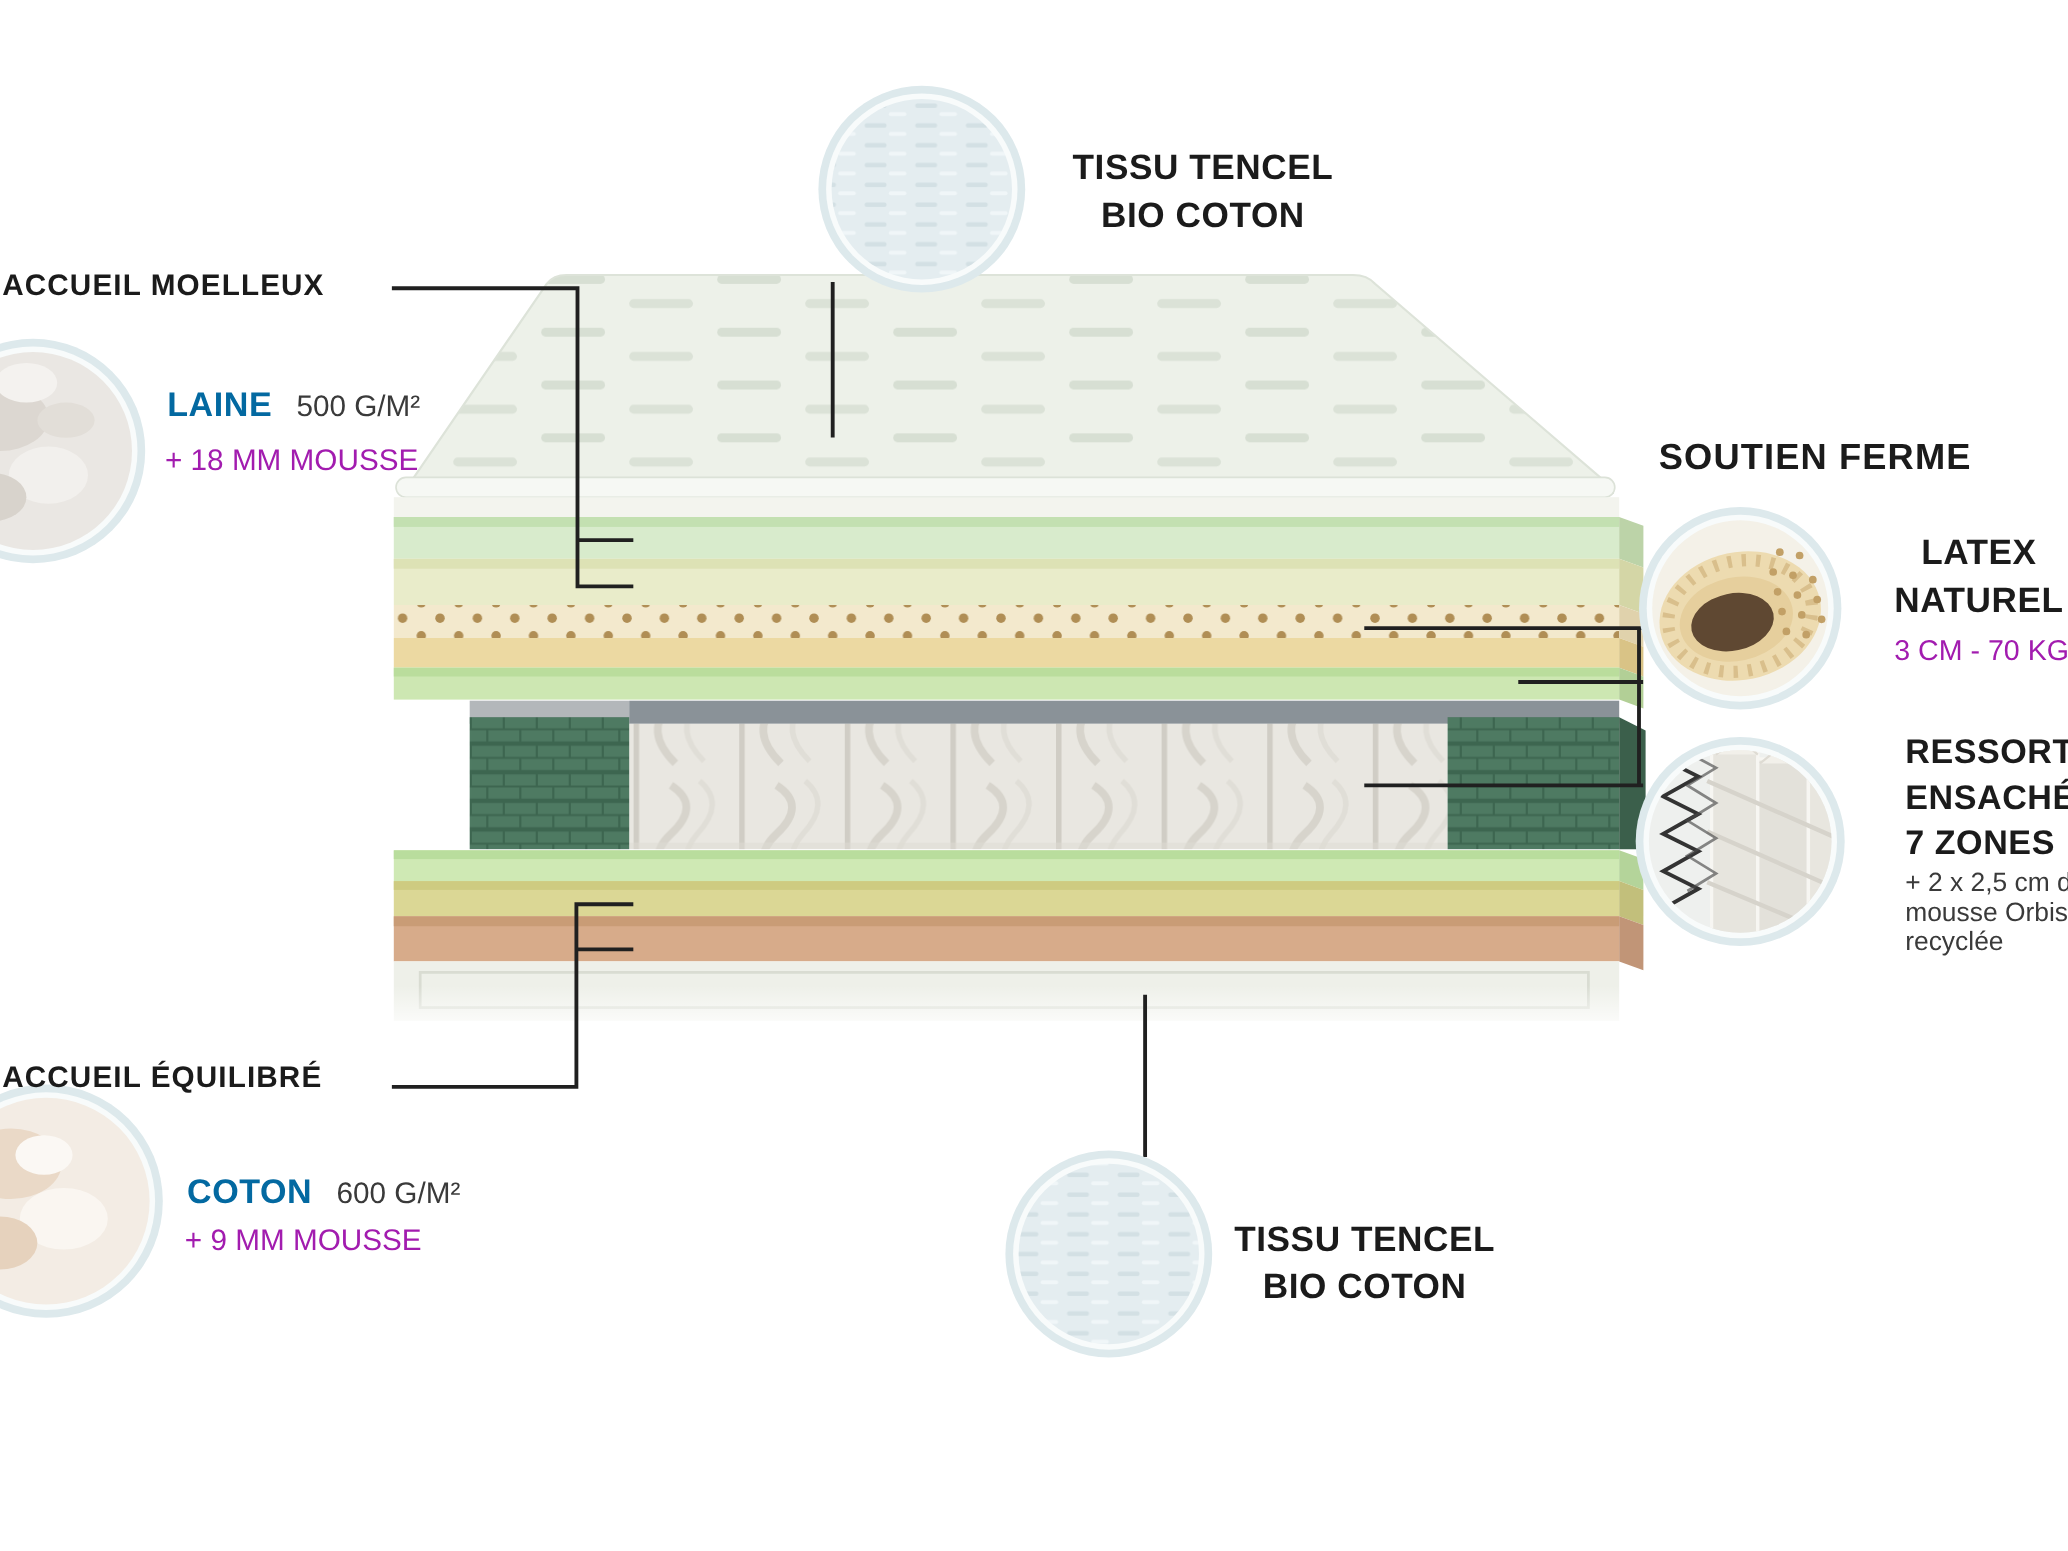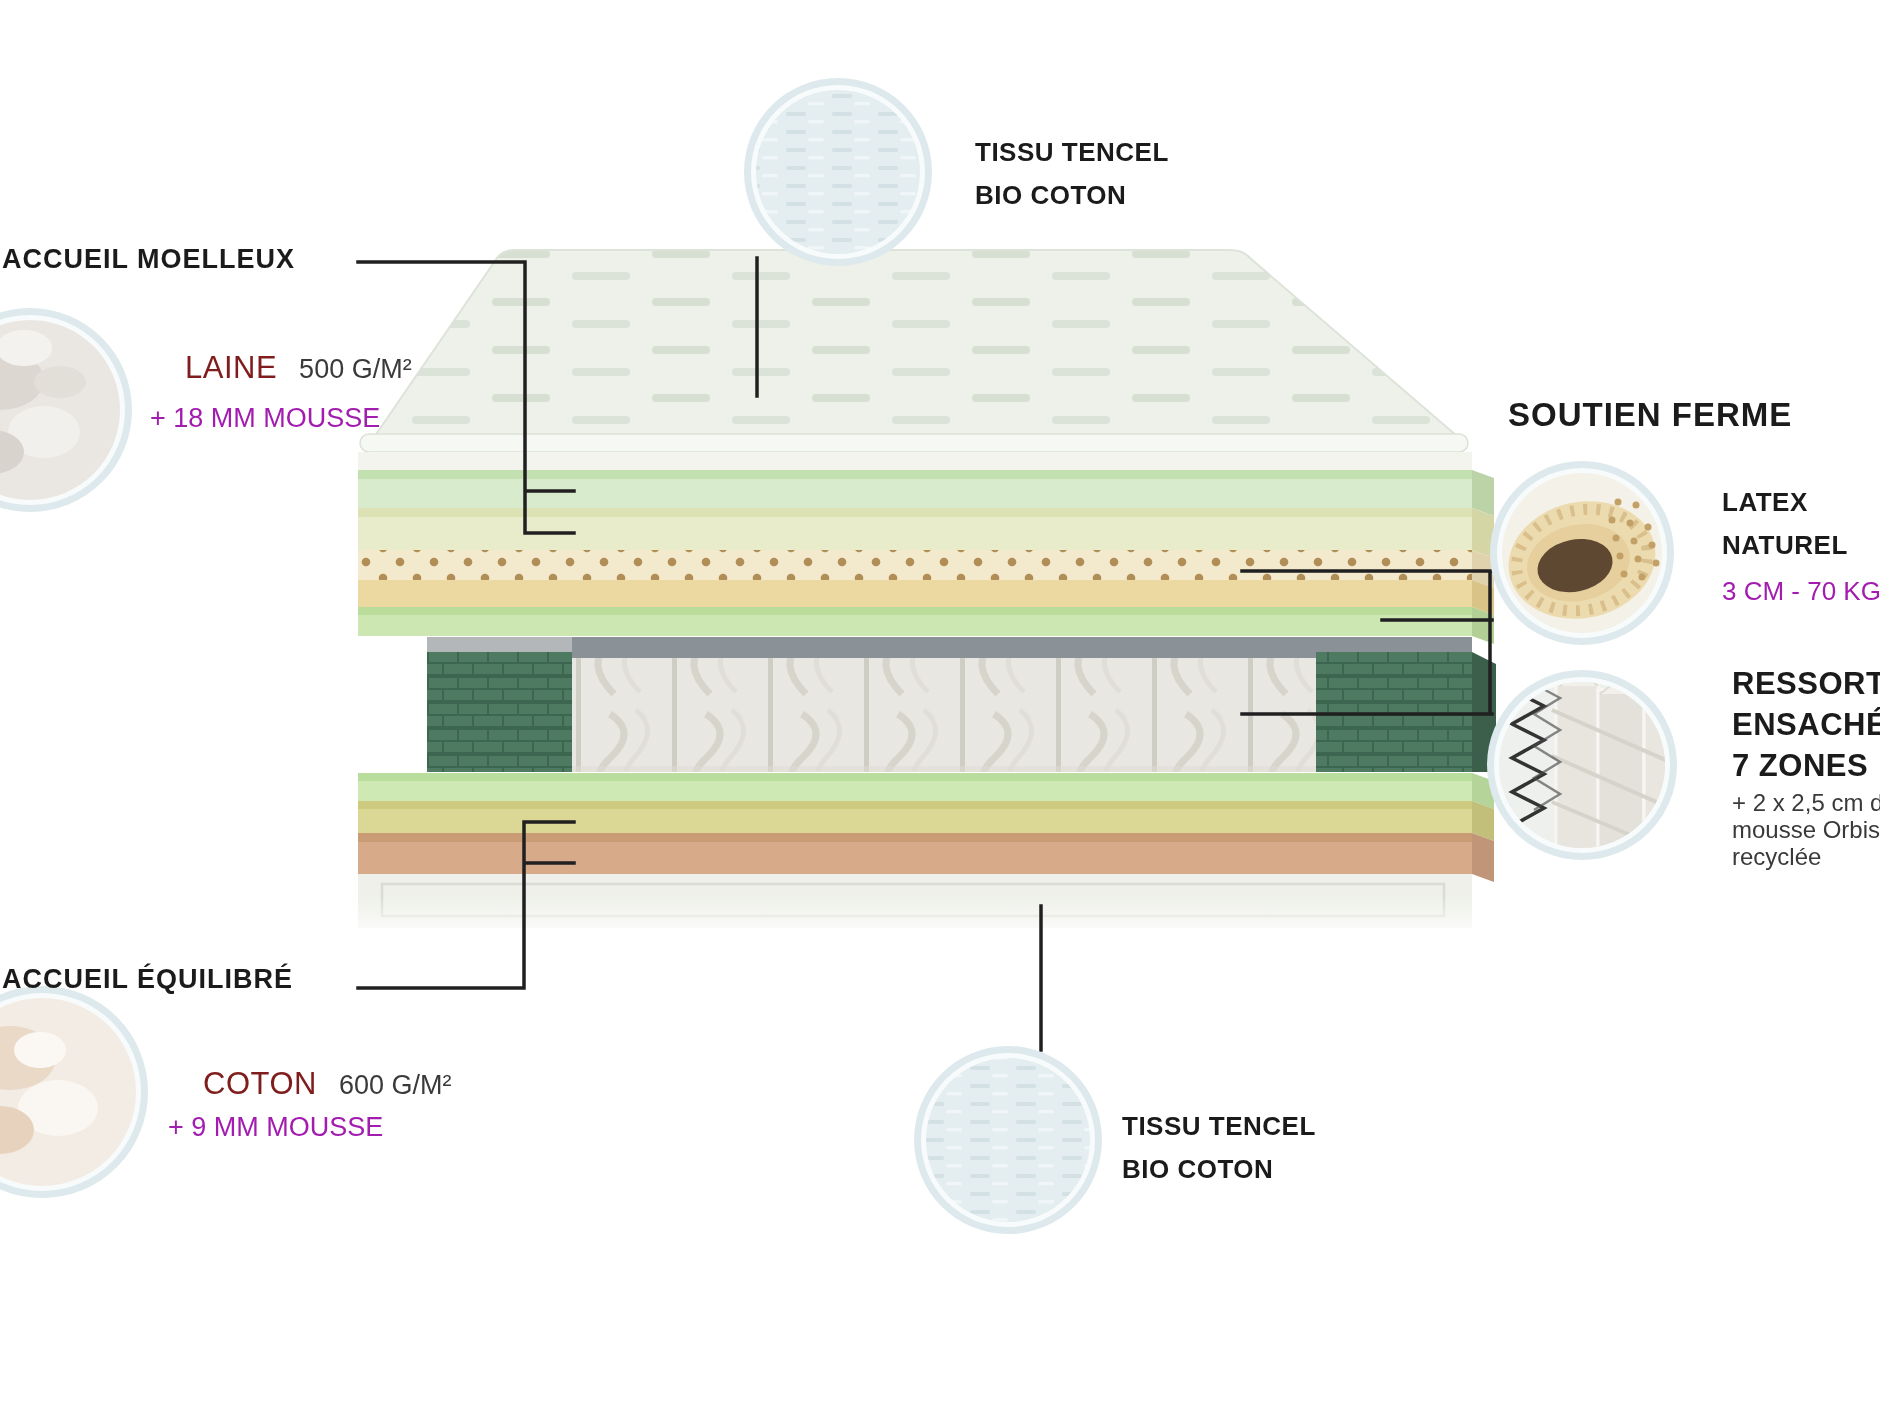--- a/index.html
+++ b/index.html
@@ -2,23 +2,23 @@
 <html><head>
 <meta charset="utf-8">
 <style>
   html,body{margin:0;padding:0;background:#ffffff;}
   body{width:1880px;height:1410px;overflow:hidden;position:relative;
        font-family:"Liberation Sans",sans-serif;}
   .stage{position:absolute;left:0;top:0;width:1880px;height:1410px;}
   svg{position:absolute;left:0;top:0;}
   .lbl{position:absolute;white-space:nowrap;color:#1b1b1b;}
   .h1{font-weight:700;font-size:27px;line-height:38px;letter-spacing:1px;}
-  .h2{font-weight:700;font-size:26px;line-height:43px;letter-spacing:0.5px;}
+  .h2{font-weight:700;font-size:32px;line-height:43px;letter-spacing:0.5px;text-align:center;}
   .h2b{font-weight:700;font-size:31px;line-height:41px;letter-spacing:0.5px;}
-  .mat{font-weight:400;font-size:31px;letter-spacing:0.5px;color:#7f1d1d;margin-left:33px;}
+  .mat{font-weight:700;font-size:31px;letter-spacing:0.5px;color:#0369a1;}
   .spec{font-weight:400;font-size:27px;color:#3a3a3a;margin-left:22px;}
   .sub{font-weight:400;font-size:27px;color:#a21caf;}
   .small{font-weight:400;font-size:24px;line-height:27px;color:#3a3a3a;}
 </style>
 </head>
 <body>
 
 <div class="stage">
 
 <svg width="1880" height="1410" viewBox="0 0 1880 1410">

